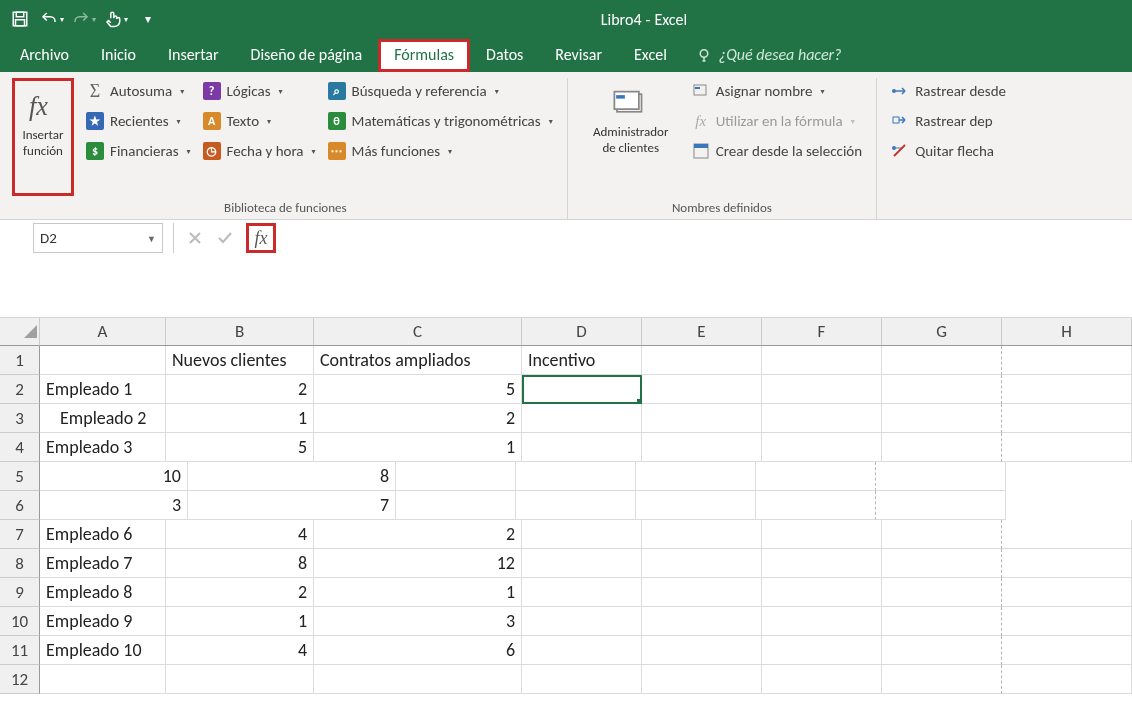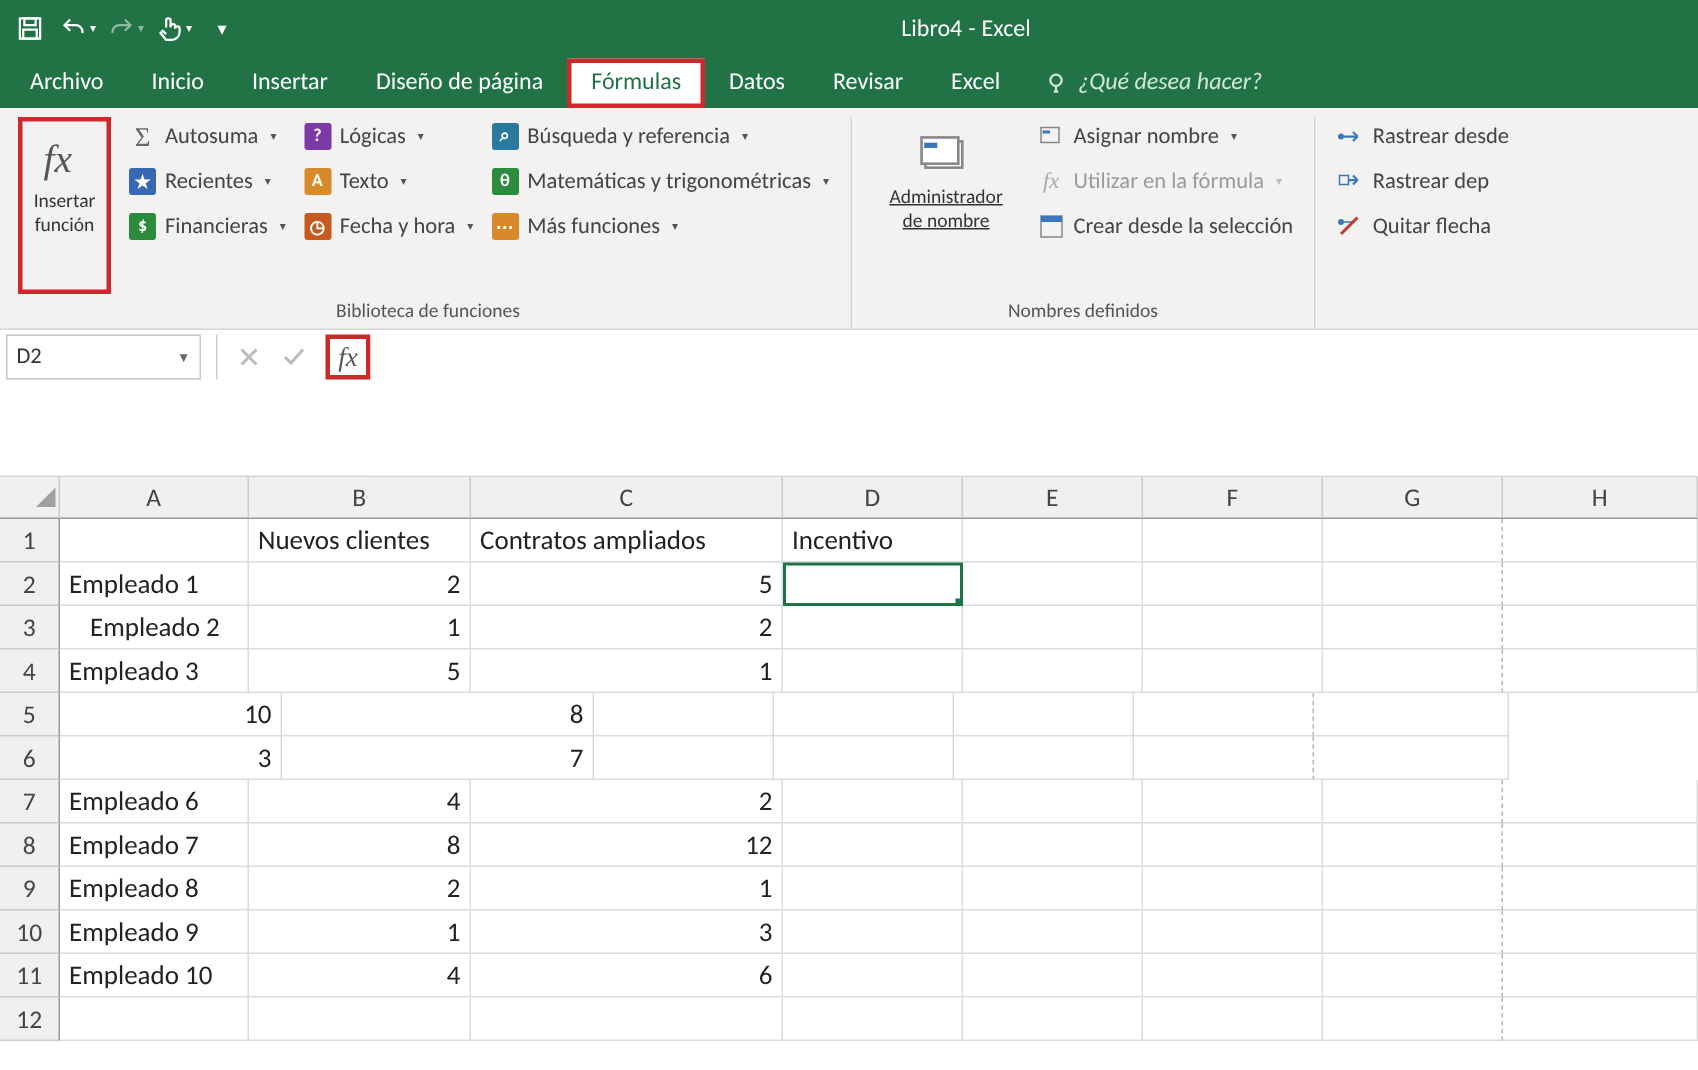--- a/index.html
+++ b/index.html
@@ -240,28 +240,28 @@
             <span>Más funciones</span>
             <span class="tri2">▾</span>
           </div>
       </div>
     </div>
     <div class="group-label">Biblioteca de funciones</div>
   </div>
 
   <div class="ribbon-group">
     <div class="group-body">
-      <div class="big-btn" style="width:110px;text-decoration:underline;">
+      <div class="big-btn" style="width:110px;">
         <svg viewBox="0 0 48 48">
             <rect x="8" y="14" width="28" height="20" fill="#fff" stroke="#888" stroke-width="2"></rect>
             <rect x="5" y="11" width="28" height="20" fill="#fff" stroke="#888" stroke-width="2"></rect>
             <rect x="7" y="15" width="10" height="4" fill="#3a77bd"></rect>
           </svg>
         <span>Administrador</span>
-        <span>de nombre</span>
+        <span>de clientes</span>
       </div>
       <div class="stack">
         <div class="rbtn">
             <span class="ic">
               <svg width="16" height="16" viewBox="0 0 16 16">
                 <rect x="1" y="2" width="12" height="10" fill="none" stroke="#888"></rect>
                 <rect x="2" y="4" width="5" height="2" fill="#3a77bd"></rect>
               </svg>
             </span>
             <span>Asignar nombre</span>
@@ -321,21 +321,21 @@
             </span>
             <span>Quitar flecha</span>
           </div>
       </div>
     </div>
     <div class="group-label">&nbsp;</div>
   </div>
 </div>
 
 <div class="formula-bar">
-  <div style="display:flex; align-items:flex-start;">
+  <div style="display:flex; align-items:flex-start;padding-left:29px;">
     <div class="name-box">
       <span>D2</span>
       <span style="font-size:9px;color:#666;">▼</span>
     </div>
   </div>
   <div class="fb-sep"></div>
   <div class="fb-widgets">
     <div class="fb-icon" style="color:#bbb;">
       <svg width="16" height="16" viewBox="0 0 16 16" stroke="#bbb" stroke-width="2">
           <path d="M3 3 L13 13 M13 3 L3 13"></path>

